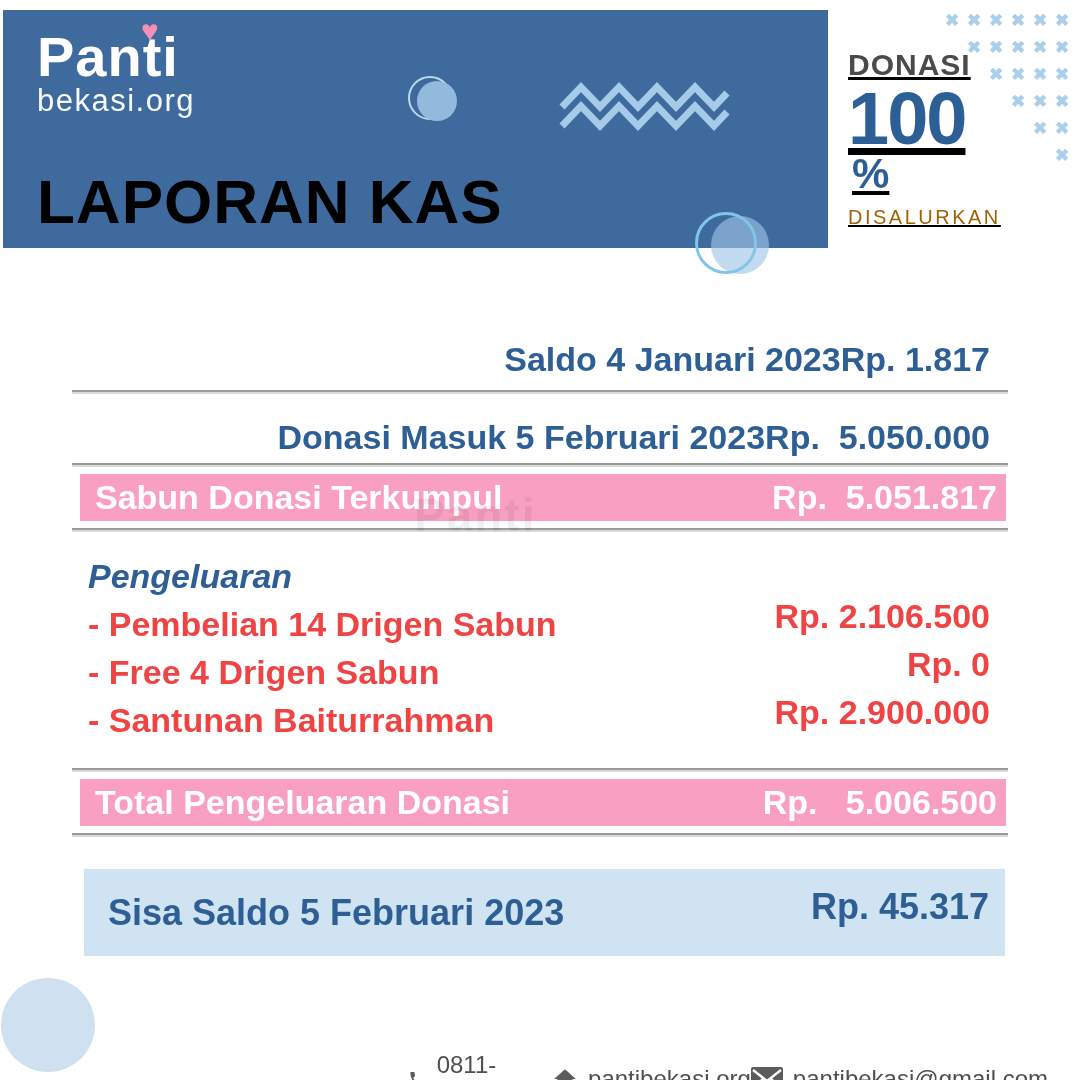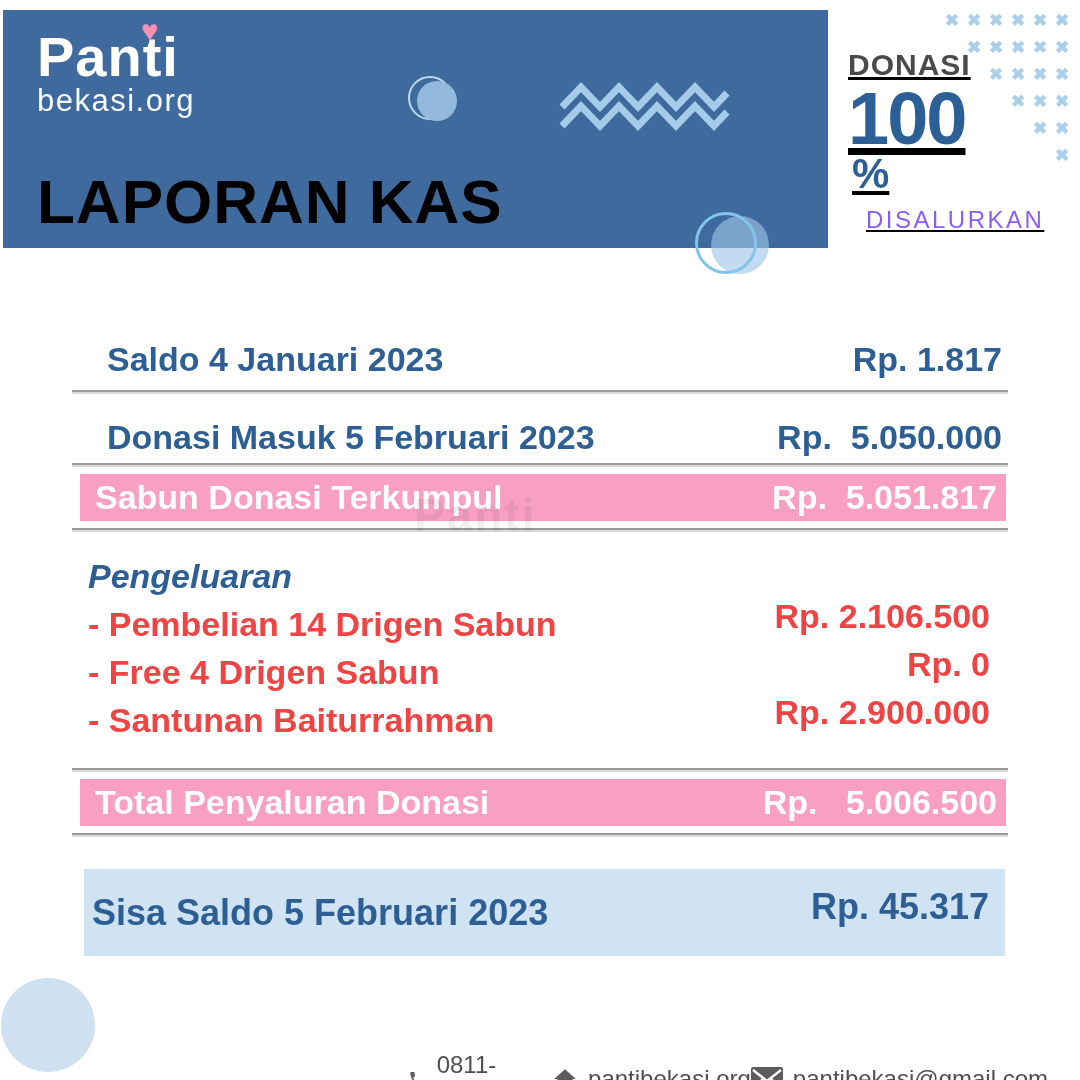--- a/index.html
+++ b/index.html
@@ -48,31 +48,31 @@
 
   
   .badge { position:absolute; left:848px; top:48px;text-decoration:underline; }
   .badge-line1 { font-size:30px; font-weight:700; color:#4a4a4a; letter-spacing:1px; }
   .badge-value-row { display:flex; align-items:flex-start; margin-top:2px;flex-direction:column; }
   .badge-value {
     font-size:74px; font-weight:800; color:#2d5f97; line-height:0.95;
     font-stretch:condensed; letter-spacing:-2px;
   }
   .badge-percent { font-size:42px; font-weight:700; color:#2d5f97; margin-left:4px; margin-top:-4px; }
-  .badge-line2 { font-size:24px; font-weight:400; color:#8b5cf6; letter-spacing:2.5px; margin-top:8px;margin-left:18px; }
+  .badge-line2 { font-size:20px; font-weight:400; color:#a16207; letter-spacing:2.5px; margin-top:8px; }
 
   .x-grid { position:absolute; left:0; top:0; width:1080px; height:200px; }
   .x-grid span {
     position:absolute; font-size:17px; font-weight:700; color:#abcfeb; line-height:1;
   }
 
   
   .ledger-row {
-    position:absolute; left:84px; width:936px; height:62px;
-    display:flex; align-items:center; justify-content:space-between;
+    position:absolute; left:72px; width:936px; height:62px;
+    display:flex; align-items:center; justify-content:flex-end;
     color:#2e5f94; font-size:34px; font-weight:700;
   }
   .ledger-row .label { padding-left:23px; }
   .ledger-row .amount { padding-right:18px; white-space:pre; }
 
   .divider {
     position:absolute; left:72px; width:936px; height:4px;
     background:#9b9b9b; border-bottom:2px solid #dadada;
   }
 
@@ -93,21 +93,21 @@
   }
   .expense-item .label { padding-left:16px; }
   .expense-item .amount { padding-right:18px; transform:translateY(-8px); white-space:pre; }
 
   .balance-row {
     position:absolute; left:84px; top:869px; width:921px; height:87px;
     background:#cfe3f3; color:#2e5f94;
     display:flex; align-items:center; justify-content:space-between;
     font-size:36px; font-weight:700;
   }
-  .balance-row .label { padding-left:8px; }
+  .balance-row .label { padding-left:24px; }
   .balance-row .amount { padding-right:16px; transform:translateY(-6px); white-space:pre; }
 
   .watermark {
     position:absolute; left:414px; top:488px; font-size:46px; font-weight:700;
     color:#000; opacity:0.06; letter-spacing:2px; z-index:5;
   }
 
   
   .footer {
     position:absolute; left:408px; top:1056px; width:640px; height:46px;
@@ -209,21 +209,21 @@
     <span class="amount">Rp. 0</span>
   </div>
   <div class="expense-item">
     <span class="label">- Santunan Baiturrahman</span>
     <span class="amount">Rp. 2.900.000</span>
   </div>
 </div>
 
 <div class="divider" style="top:768px"></div>
 <div class="total-row" style="top:779px">
-  <span class="label">Total Penyaluran Donasi</span>
+  <span class="label">Total Pengeluaran Donasi</span>
   <span class="amount">Rp.   5.006.500</span>
 </div>
 <div class="divider" style="top:833px"></div>
 
 <div class="balance-row">
   <span class="label">Sisa Saldo 5 Februari 2023</span>
   <span class="amount">Rp. 45.317</span>
 </div>
 
 <div class="footer">

